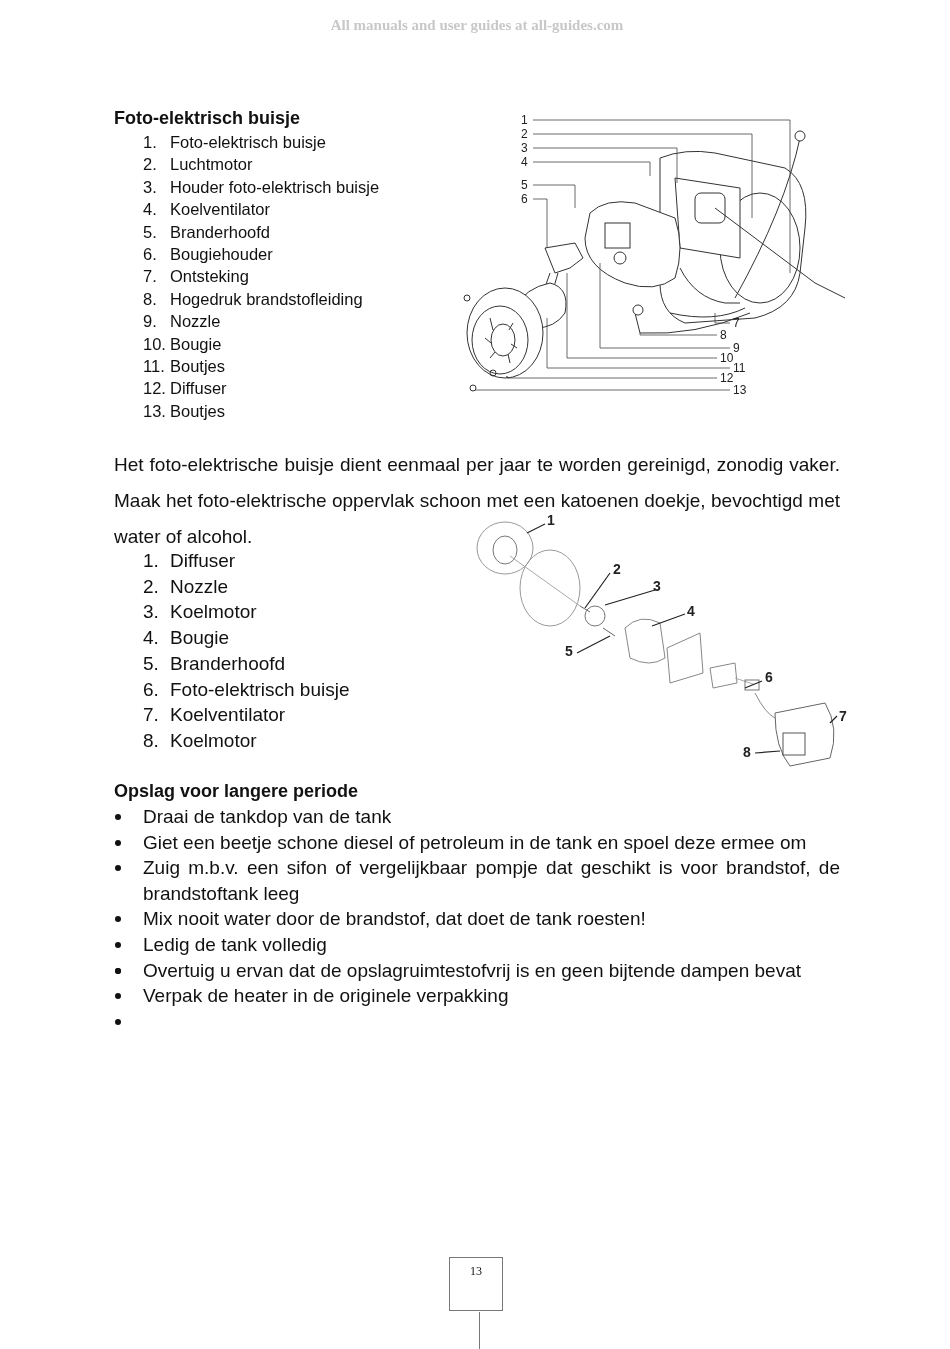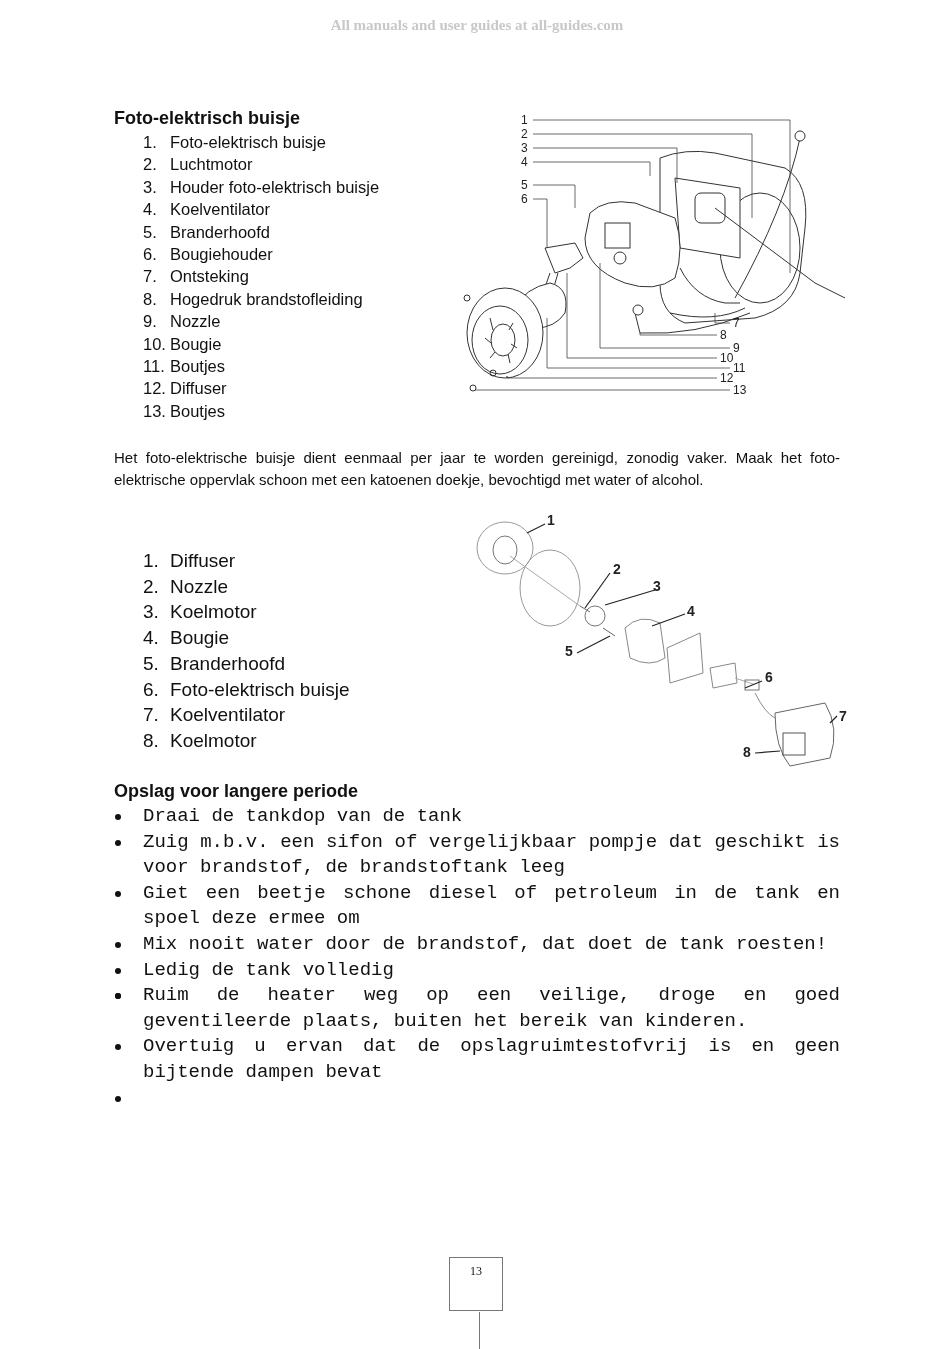--- a/index.html
+++ b/index.html
@@ -4,23 +4,23 @@
 <style>
   html, body { margin: 0; padding: 0; background: #ffffff; }
   body { width: 950px; height: 1349px; position: relative; overflow: hidden; color: #111; font-family: "Liberation Sans", sans-serif; }
   .watermark { position: absolute; top: 17px; left: 0; width: 954px; text-align: center; font-family: "Liberation Serif", serif; font-weight: bold; font-size: 15px; color: #c8c8c8; }
   .h-title { position: absolute; left: 114px; font-weight: bold; font-size: 18px; }
   ol.parts { position: absolute; margin: 0; padding: 0; list-style: none; }
   ol.parts li { position: relative; padding-left: 56px; }
   ol.parts li .num { position: absolute; left: 29px; }
   #list1 { left: 114px; top: 131px; font-size: 16.5px; line-height: 22.4px; }
   #list2 { left: 114px; top: 548px; font-size: 19px; line-height: 25.7px; }
-  .para { position: absolute; left: 114px; top: 447px; width: 726px; font-size: 15px; line-height: 22px; text-align: justify; }
+  .para { position: absolute; left: 114px; top: 447px; width: 726px; font-size: 19px; line-height: 36px; text-align: justify; }
   ul.bullets { position: absolute; left: 114px; top: 804px; width: 726px; margin: 0; padding: 0; list-style: none; font-size: 19px; line-height: 25.6px; }
-  ul.bullets li { position: relative; padding-left: 29px; text-align: justify; font-family: Liberation Mono, monospace; }
+  ul.bullets li { position: relative; padding-left: 29px; text-align: justify; }
   ul.bullets li .dot { position: absolute; left: 1px; top: 10px; width: 6px; height: 6px; border-radius: 50%; background: #111; }
   .diagram { position: absolute; }
   #diagram1 { left: 455px; top: 108px; width: 400px; height: 300px; }
   #diagram2 { left: 465px; top: 508px; width: 392px; height: 266px; }
   .callout { font-family: "Liberation Sans", sans-serif; font-size: 12px; fill: #222; }
   .callout2 { font-family: "Liberation Sans", sans-serif; font-size: 14px; font-weight: bold; fill: #222; }
   .pagebox { position: absolute; left: 449px; top: 1257px; width: 54px; height: 54px; border: 1px solid #777; text-align: center; font-family: "Liberation Serif", serif; font-size: 12px; padding-top: 6px; box-sizing: border-box; }
   .pageline { position: absolute; left: 479px; top: 1312px; width: 1px; height: 37px; background: #777; }
 </style>
 </head>
@@ -162,24 +162,24 @@
       <text x="300" y="174" class="callout2">6</text>
       <text x="374" y="213" class="callout2">7</text>
       <text x="278" y="249" class="callout2">8</text>
     </g>
 </svg>
 
 <div class="h-title" style="top:781px;">Opslag voor langere periode</div>
 
 <ul class="bullets" id="bullets">
     <li><span class="dot"></span><span>Draai de tankdop van de tank</span></li>
+    <li><span class="dot"></span><span>Giet een beetje schone diesel of petroleum in de tank en spoel deze ermee om</span></li>
     <li><span class="dot"></span><span>Zuig m.b.v. een sifon of vergelijkbaar pompje dat geschikt is voor brandstof, de brandstoftank leeg</span></li>
-    <li><span class="dot"></span><span>Giet een beetje schone diesel of petroleum in de tank en spoel deze ermee om</span></li>
     <li><span class="dot"></span><span>Mix nooit water door de brandstof, dat doet de tank roesten!</span></li>
     <li><span class="dot"></span><span>Ledig de tank volledig</span></li>
     <li><span class="dot"></span></li>
-    <li><span class="dot"></span><span>Ruim de heater weg op een veilige, droge en goed geventileerde plaats, buiten het bereik van kinderen.</span></li>
     <li><span class="dot"></span><span>Overtuig u ervan dat de opslagruimtestofvrij is en geen bijtende dampen bevat</span></li>
+    <li><span class="dot"></span><span>Verpak de heater in de originele verpakking</span></li>
     <li><span class="dot"></span></li>
   </ul>
 
 <div class="pagebox">13</div>
 <div class="pageline"></div>
 
 </body></html>

